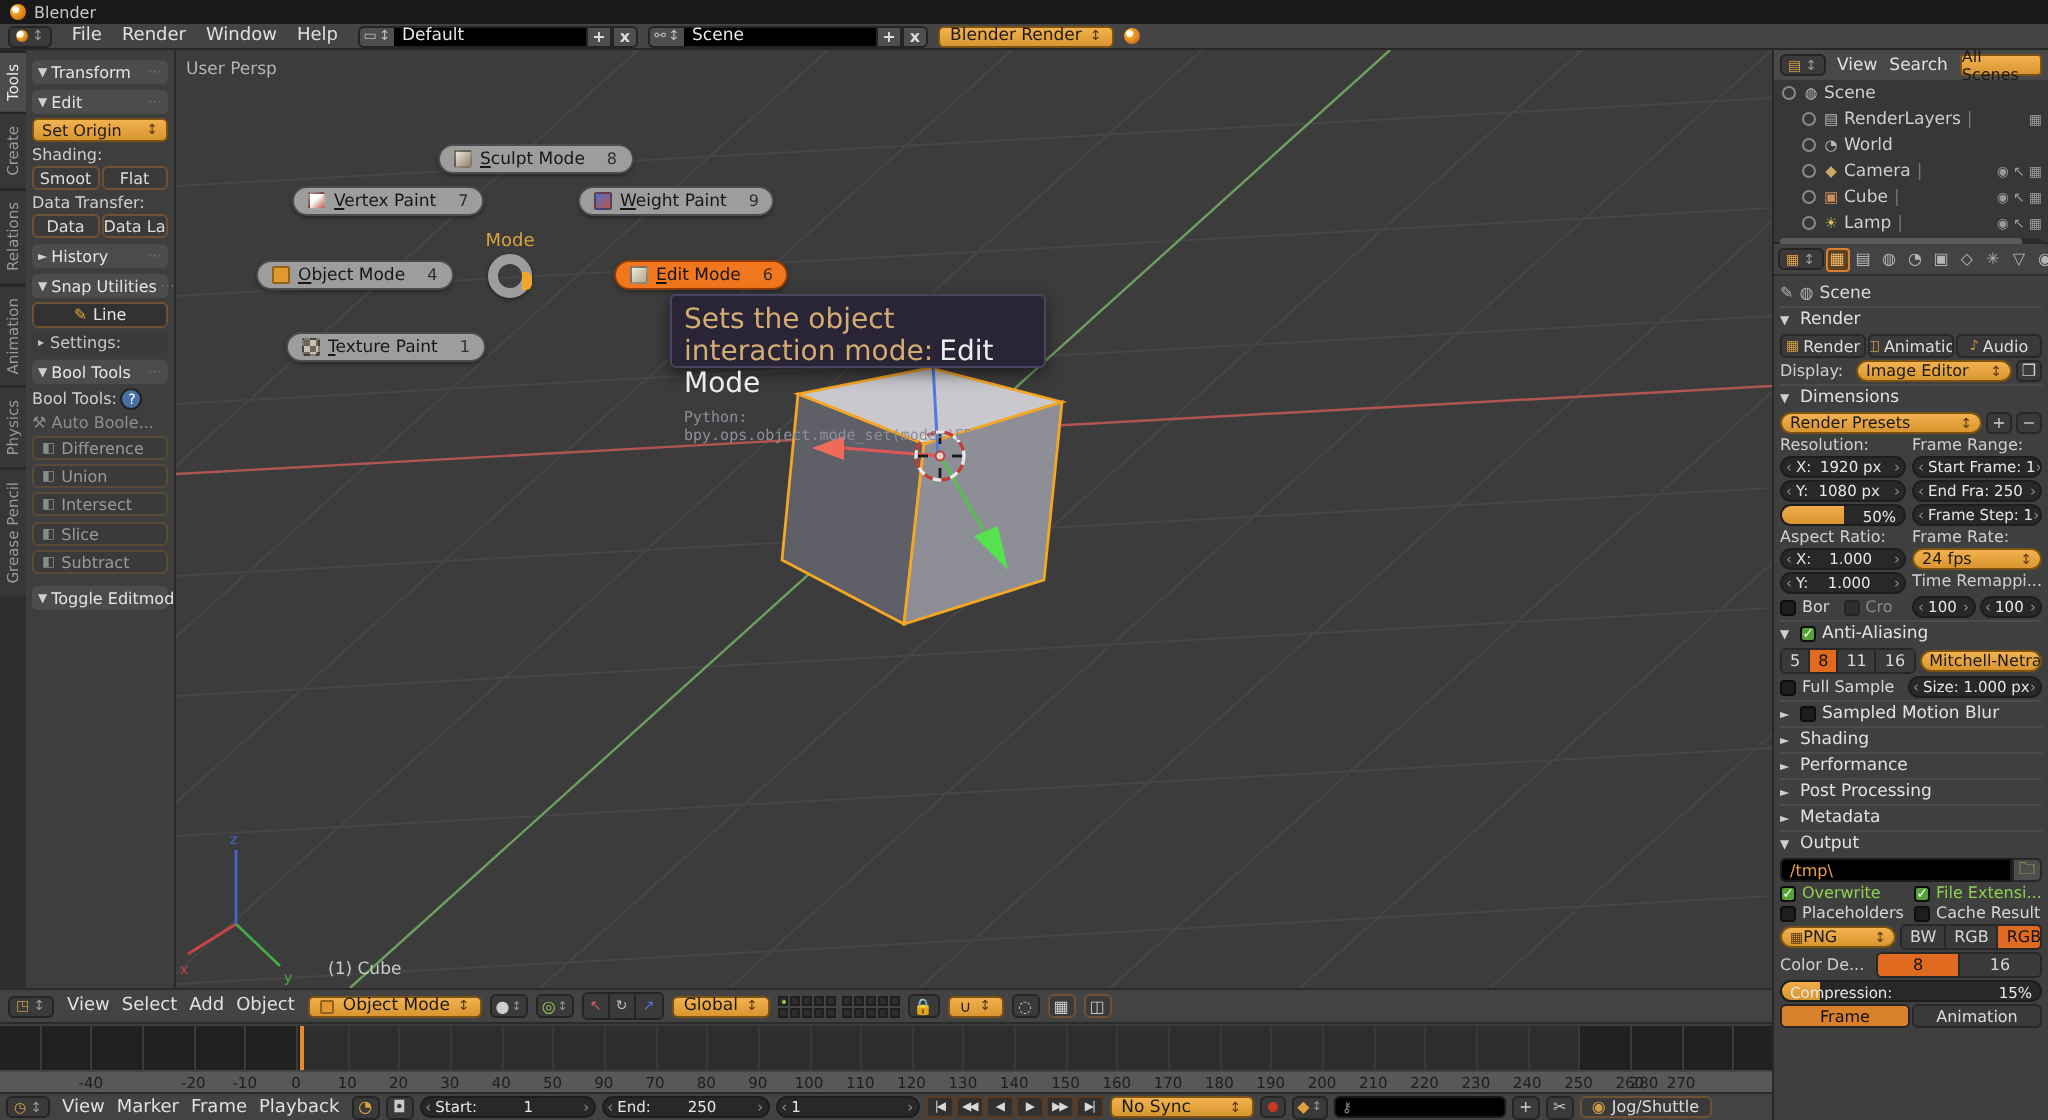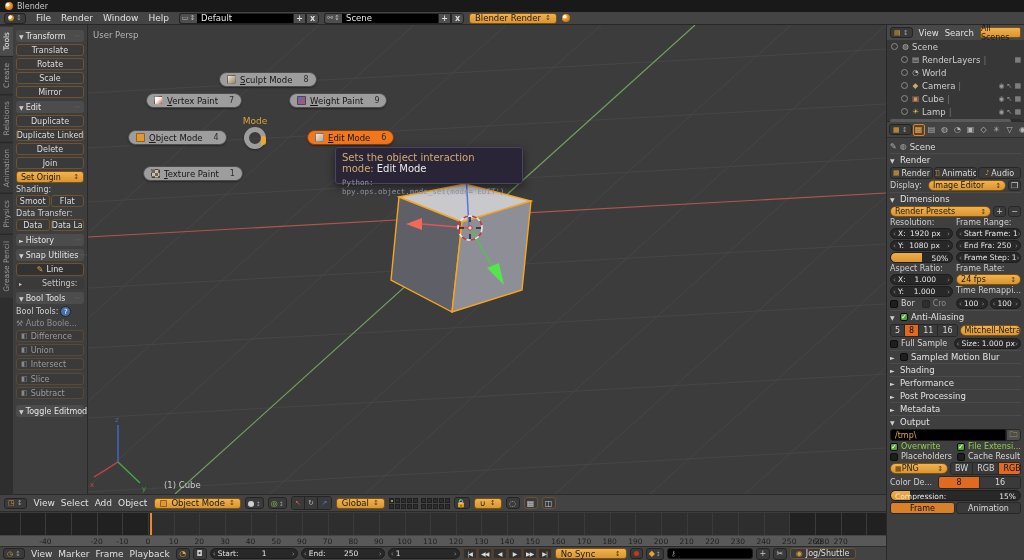--- a/index.html
+++ b/index.html
@@ -33,21 +33,21 @@
   .shelf-hdr .arr { font-size:6px; color:#cfcfcf; }
   .shelf-hdr::after { content:"⋯"; color:#777; margin-left:auto; font-size:7px; }
   .tbtn { display:flex; align-items:center; justify-content:center; width:100%; background:#3a3a3a; border:1px solid #6d5233; border-radius:3px; height:12px; color:#dcdcdc; font-size:8px; margin-bottom:2px; white-space:nowrap; overflow:hidden; }
   .trow { display:flex; gap:1px; margin-bottom:2px; }
   .trow .tbtn { margin-bottom:0; }
   .shelf-lbl { color:#cfcfcf; font-size:8px; margin:1px 0; }
   .set-origin { background:linear-gradient(#f2b24f,#d9952f); border:1px solid #7a5212; border-radius:3px; height:12px; color:#1a1a1a; display:flex; align-items:center; padding:0 4px; font-size:8px; margin:2px 0; }
   .set-origin .ud { margin-left:auto; color:#5a3a10; font-size:7px; }
   .line-btn { background:#323232; border:1px solid #6d5233; border-radius:3px; height:13px; display:flex; align-items:center; justify-content:center; gap:3px; color:#e2e2e2; margin-bottom:2px; font-size:8px; }
   .pencil { color:#e0a13c; font-size:8px; }
-  .settings-row { background:#3a3a3a; border-radius:3px; height:11px; display:flex; align-items:center; gap:20px; padding:0 3px; color:#c8c8c8; font-size:8px; margin-bottom:2px; }
+  .settings-row { background:#3a3a3a; border-radius:3px; height:11px; display:flex; align-items:center; gap:3px; padding:0 3px; color:#c8c8c8; font-size:8px; margin-bottom:2px; }
   .boolq { width:11px; height:11px; border-radius:50%; background:#4a6fa5; color:#fff; font-size:7px; display:inline-flex; align-items:center; justify-content:center; border:1px solid #222; }
   .dis { color:#8f8f8f; }
   .tbtn.dis { border-color:#5a4a35; color:#9a9a9a; justify-content:flex-start; padding-left:4px; gap:3px; }
   .tbtn.dis .micon { color:#8a8a8a; font-size:7px; }
 
   
   .viewport { position:absolute; left:88px; top:25px; width:798px; height:469px; background:#3c3c3c; overflow:hidden; }
   .vp-label { position:absolute; color:#b4b4b4; font-size:8.5px; }
   .pie-item { position:absolute; height:15px; background:#9d9d9d; border:1px solid #4c4c4c; border-radius:8px; display:flex; align-items:center; gap:4px; padding:0 7px; color:#161616; font-size:8.5px; white-space:nowrap; box-shadow:0 1px 2px rgba(0,0,0,.35); }
   .pie-item .key { margin-left:7px; font-size:8px; color:#2e2e2e; }
@@ -63,21 +63,21 @@
   .pie-p0 { left:131px; top:47px; }
   .pie-p1 { left:58px;  top:68px; }
   .pie-p2 { left:201px; top:68px; }
   .pie-p3 { left:40px;  top:105px; }
   .pie-p4 { left:219px; top:105px; }
   .pie-p5 { left:55px;  top:141px; }
   .pie-center-label { position:absolute; left:143px; top:91px; width:48px; text-align:center; color:#d8a43c; font-size:9px; }
   .pie-ring { position:absolute; left:156px; top:102px; width:22px; height:22px; border:5px solid #9d9d9d; border-radius:50%; box-shadow:0 1px 2px rgba(0,0,0,.4); }
   .pie-wedge { position:absolute; right:-5px; top:4px; width:5px; height:9px; background:#f0a52c; border-radius:0 3px 3px 0; }
   .tooltip { position:absolute; left:247px; top:122px; width:188px; height:37px; background:#292436; border:1px solid #4a4460; border-radius:3px; padding:4px 6px; box-shadow:0 3px 8px rgba(0,0,0,.5); }
-  .tooltip .t1 { font-size:10px; }
+  .tooltip .t1 { font-size:14px; }
   .tooltip .t1 .ttl { color:#d3ac72; }
   .tooltip .t1 .val { color:#ececec; margin-left:3px; }
   .tooltip .t2 { margin-top:4px; font-family:"DejaVu Sans Mono",monospace; font-size:7.5px; color:#8f8f9c; }
 
   
   .rightcol { position:absolute; left:886px; top:25px; width:138px; height:535px; background:#3f3f3f; border-left:1px solid #282828; display:flex; flex-direction:column; }
   .outliner { height:97px; background:#373737; border-bottom:1px solid #282828; }
   .out-hdr { height:15px; background:#484848; display:flex; align-items:center; gap:3px; padding:0 3px; }
   .out-hdr .menuitem { padding:0 3px; font-size:8.5px; }
   .out-scope { background:linear-gradient(#f2b24f,#d9952f); color:#1a1a1a; border:1px solid #7a5212; border-radius:2px; height:11px; display:flex; align-items:center; padding:0 0; font-size:8px; }
@@ -201,35 +201,23 @@
     <div class="vtab">Animation</div>
     <div class="vtab">Physics</div>
     <div class="vtab">Grease Pencil</div>
   </div>
 
 <div class="toolshelf">
   <div class="shelf-hdr">
       <span class="arr">▼</span>
       <span>Transform</span>
     </div>
-  <div id="transform-btns">
-      <div class="tbtn">Translate</div>
-      <div class="tbtn">Rotate</div>
-      <div class="tbtn">Scale</div>
-      <div class="tbtn">Mirror</div>
-    </div>
   <div class="shelf-hdr">
       <span class="arr">▼</span>
       <span>Edit</span>
-    </div>
-  <div id="edit-btns">
-      <div class="tbtn">Duplicate</div>
-      <div class="tbtn">Duplicate Linked</div>
-      <div class="tbtn">Delete</div>
-      <div class="tbtn">Join</div>
     </div>
   <div class="set-origin">
       <span>Set Origin</span>
       <span class="ud">↕</span>
     </div>
   <div class="shelf-lbl">Shading:</div>
   <div class="trow" id="shading-btns">
       <div class="tbtn">Smoot</div>
       <div class="tbtn">Flat</div>
     </div>

